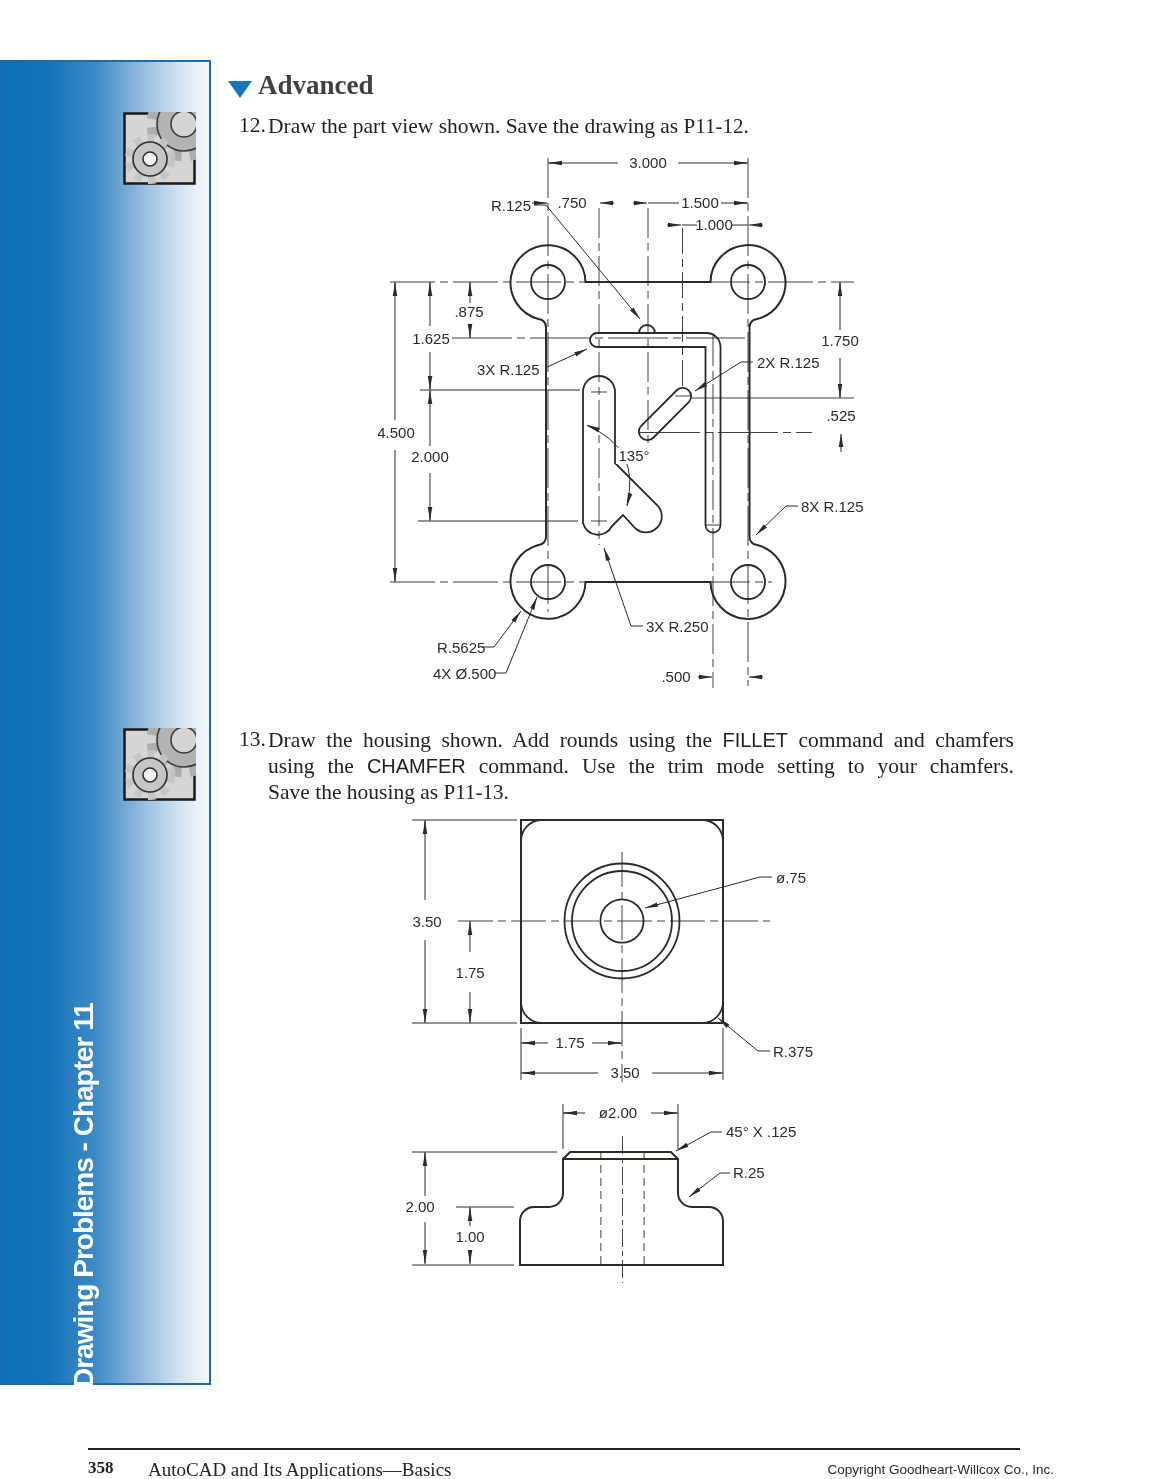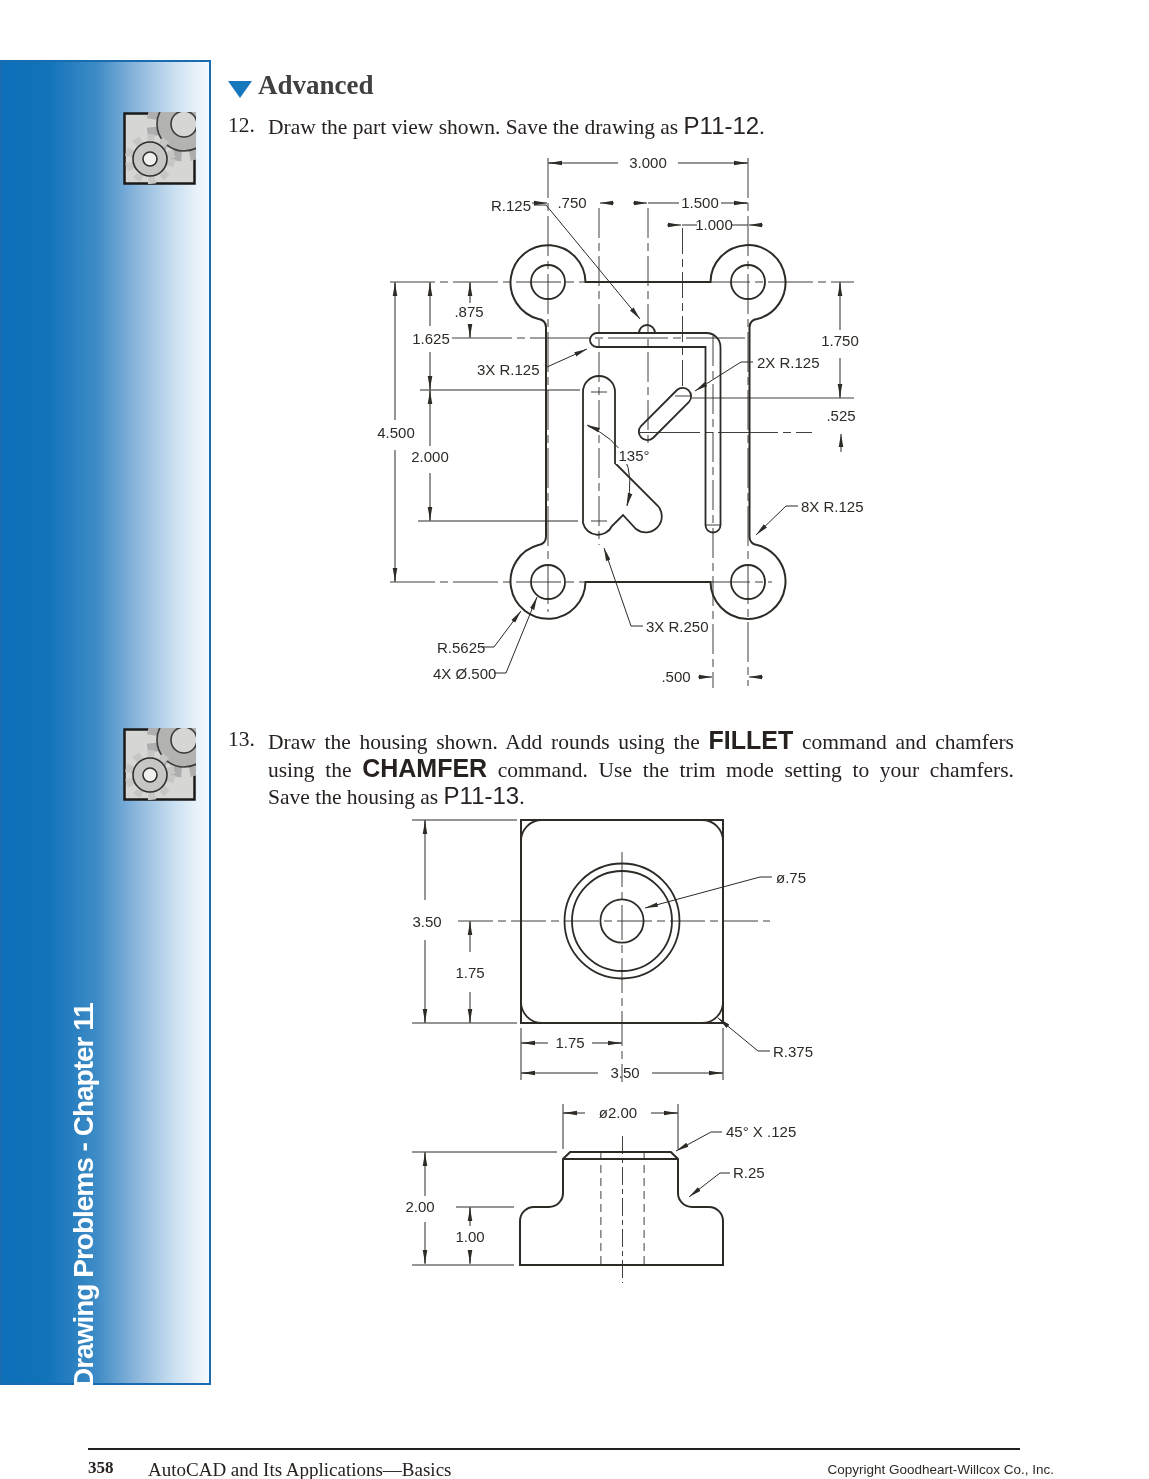--- a/index.html
+++ b/index.html
@@ -13,24 +13,24 @@
   #sidebar-text{left:62px;top:972px;height:416px;width:44px;
     writing-mode:vertical-rl;transform:rotate(180deg);
     font-family:"Liberation Sans",sans-serif;font-weight:bold;font-size:28px;
     letter-spacing:-1px;color:#ffffff;line-height:44px;text-align:left;}
   .gear{width:73px;height:73px;}
   
   #adv-tri{left:228px;top:81px;width:0;height:0;border-left:12px solid transparent;
     border-right:12px solid transparent;border-top:17px solid #1777bd;}
   #adv-label{left:258px;top:70px;font-size:27px;font-weight:bold;color:#404040;}
   
-  .pnum{font-size:21.5px;}
+  .pnum{font-size:21.5px;margin-left:11px;}
   .ptext{font-size:21.5px;line-height:26px;}
-  .cadword{font-family:"Liberation Sans",sans-serif;font-weight:bold;font-size:25px;}
-  .fname{font-family:Liberation Sans, sans-serif;font-size:24px;}
+  .cadword{font-family:"Liberation Sans",sans-serif;font-weight:normal;font-size:20px;}
+  .fname{font-family:Liberation Serif, serif;font-size:21px;}
   #p12-num{left:228px;top:113px;}
   #p12-text{left:268px;top:113px;width:760px;}
   #p13-num{left:228px;top:727px;}
   #p13-text{left:268px;top:727px;width:746px;}
   .jline{text-align:justify;text-align-last:justify;}
   
   svg{position:absolute;}
   .ol{stroke:#2e2a26;stroke-width:2;fill:none;}
   .sl{stroke:#2e2a26;stroke-width:1.8;fill:none;}
   .dl{stroke:#2e2a26;stroke-width:1;fill:none;}

